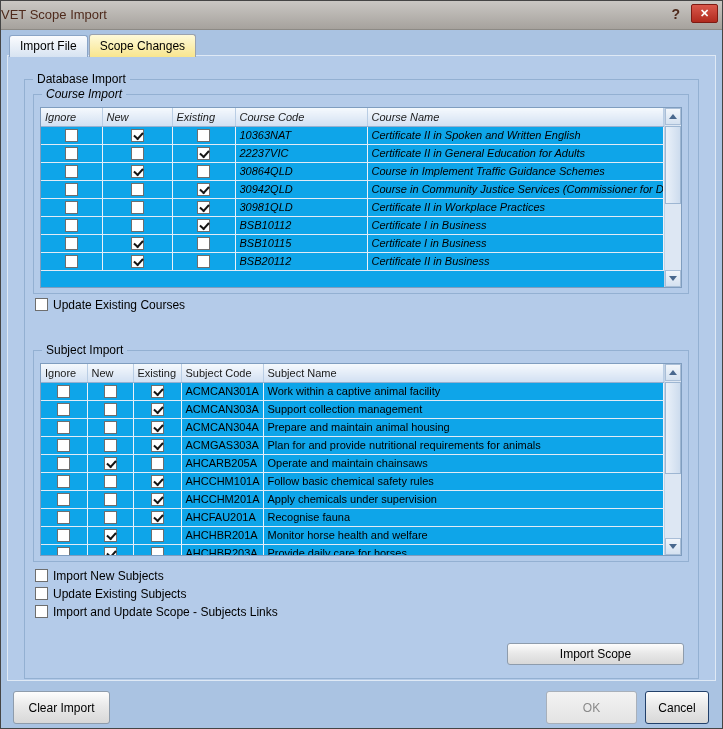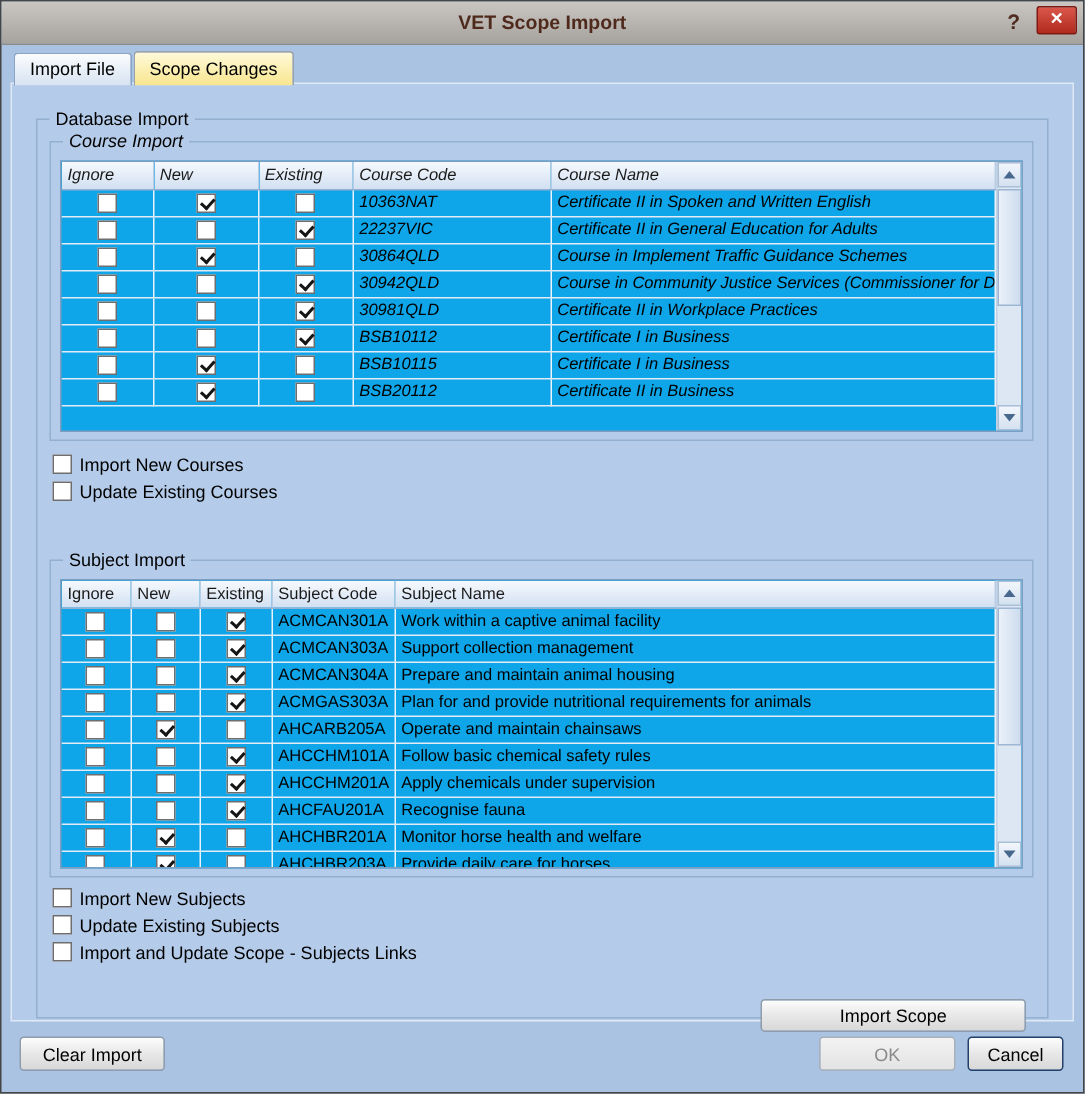--- a/index.html
+++ b/index.html
@@ -5,22 +5,22 @@
   * { margin:0; padding:0; box-sizing:border-box; }
   body { font-family:"Liberation Sans", sans-serif; background:#777; }
 
   .window { position:relative; width:723px; height:729px; background:#aac3e2;
             border:1px solid #454545; overflow:hidden; }
 
   
   .titlebar { position:relative; height:29px;
               background:linear-gradient(#cac7c3,#a6a29d);
               border-bottom:1px solid #8d8a85; }
-  .title { position:absolute; left:0; right:0; top:6px; text-align:center;
-           font-size:13px; font-weight:bold; color:#4f2a1c; }
+  .title { position:absolute; left:0; right:0; top:6px; text-align:left;
+           font-size:13px; font-weight:normal; color:#4f2a1c; }
   .help-btn { position:absolute; right:42px; top:5px; font-size:14px;
               font-weight:bold; color:#4f2a1c; cursor:default; }
   .close-btn { position:absolute; right:4px; top:3px; width:27px; height:19px;
                background:linear-gradient(#d9584b,#b12a1e);
                border:1px solid #7e1a12; border-radius:2px; color:#fff;
                font-size:11px; line-height:17px; text-align:center; font-weight:bold; }
 
   
   .tabstrip { position:absolute; top:31px; left:8px; height:24px; display:flex;
               align-items:flex-end; gap:1px; z-index:2; }
@@ -83,21 +83,21 @@
             border-right:4px solid transparent; border-bottom:5px solid #49688e; }
   .tri-down { width:0; height:0; border-left:4px solid transparent;
             border-right:4px solid transparent; border-top:5px solid #49688e; }
   .vsthumb { position:absolute; left:0; width:16px;
              background:linear-gradient(90deg,#eaf1f9,#cddcee);
              border:1px solid #9db6d2; }
   .course-wrap .vsthumb { top:18px; height:78px; }
   .subject-wrap .vsthumb { top:18px; height:92px; }
 
   
-  .btn { height:23px; font-family:"Liberation Sans",sans-serif; font-size:12px;
+  .btn { height:33px; font-family:"Liberation Sans",sans-serif; font-size:12px;
          color:#000; background:linear-gradient(#fdfdfd,#e9e9e9 45%,#d8d8d8);
          border:1px solid #8e9cac; border-radius:3px; cursor:default; }
   .import-scope-row { margin:24px 8px 0 0; text-align:right; }
   .btn-import-scope { width:177px; height:22px; }
   .footer { position:absolute; left:0; right:0; bottom:0; height:47px; }
   .btn-clear { position:absolute; left:12px; top:10px; width:97px; }
   .btn-ok { position:absolute; right:85px; top:10px; width:91px; color:#8a8a8a;
             background:linear-gradient(#f3f3f3,#e3e3e3); border-color:#a8b0ba; }
   .btn-cancel { position:absolute; right:13px; top:10px; width:64px;
             border:1px solid #22406a; }
@@ -199,24 +199,20 @@
                 <span class="tri-up"></span>
               </div>
             <div class="vsthumb"></div>
             <div class="vsbtn down">
                 <span class="tri-down"></span>
               </div>
           </div>
         </div>
       </div>
 
-      <label class="opt gap">
-        <span class="cb"></span>
-        <span>Import New Courses</span>
-      </label>
       <label class="opt">
         <span class="cb"></span>
         <span>Update Existing Courses</span>
       </label>
 
       <div class="grp sub-grp second">
         <span class="legend">Subject Import</span>
         <div class="table-wrap subject-wrap">
           <table class="subject-table">
             <thead>

